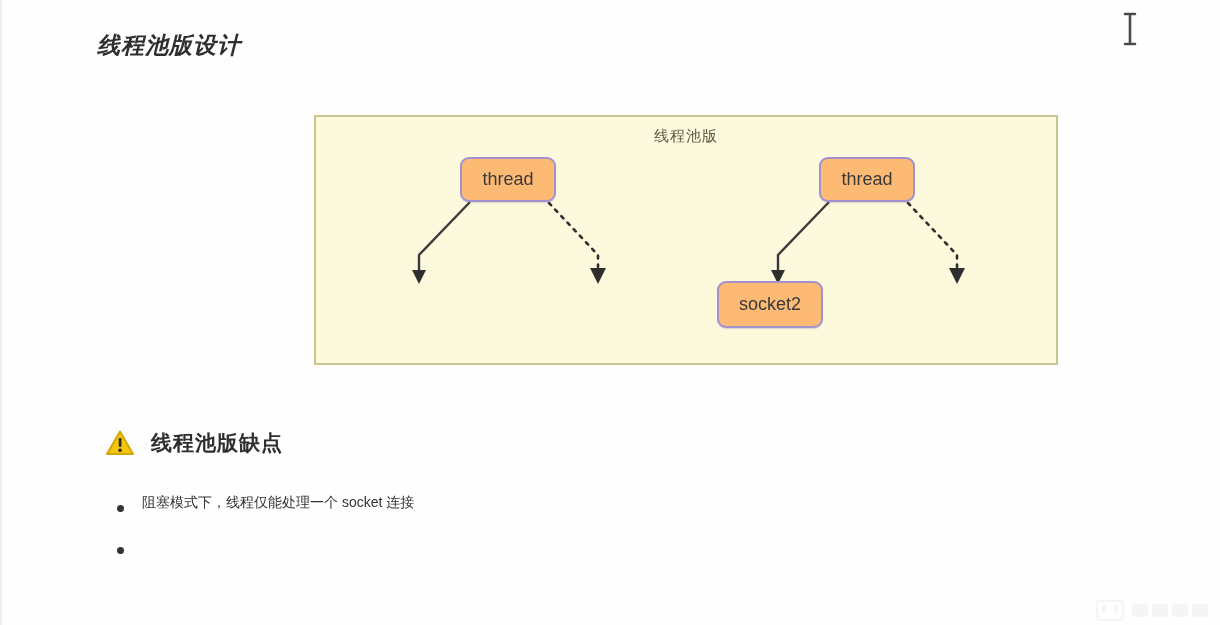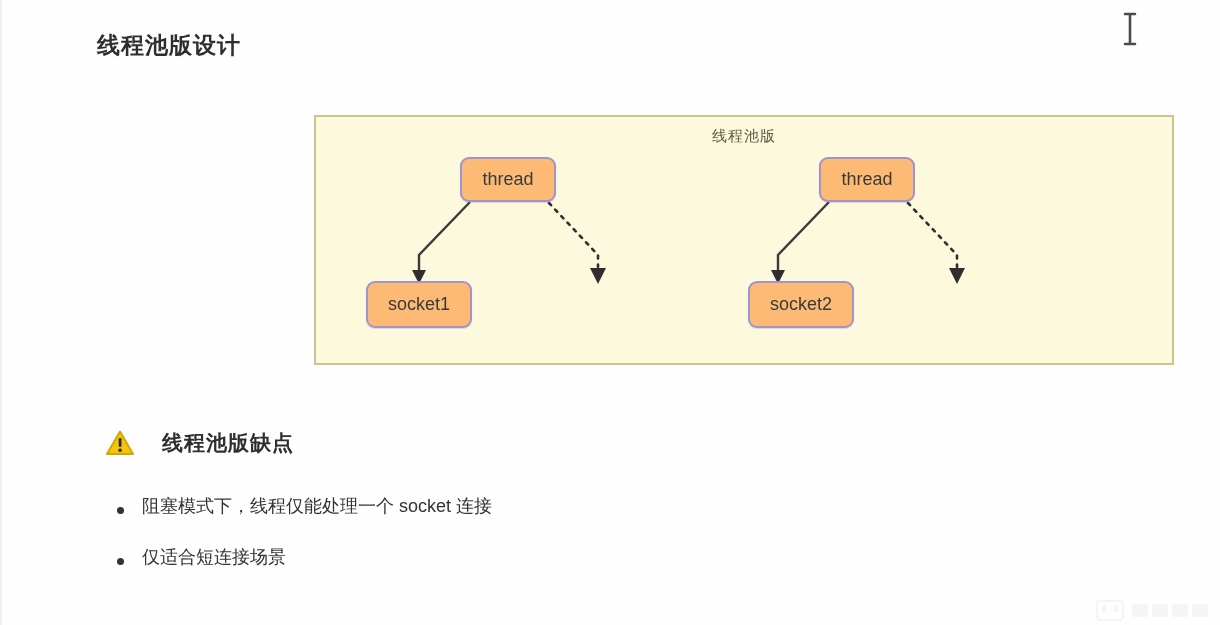--- a/index.html
+++ b/index.html
@@ -17,32 +17,33 @@
     border-left: 2px solid #f0f0ef;
   }
   
   .page-title {
     position: absolute;
     left: 95px; top: 30px;
     font-size: 23px;
     font-weight: bold;
     color: #2e2e2e;
     letter-spacing: 1px;
+    font-style: italic;
   }
   
   .ibeam {
     position: absolute;
     left: 1118px; top: 10px;
     width: 20px; height: 38px;
   }
   
   .diagram-box {
     position: absolute;
     left: 312px; top: 115px;
-    width: 860px; height: 250px;
+    width: 744px; height: 250px;
     background: #fcf9dc;
     border: 2px solid #c9c58e;
     box-sizing: border-box;
   }
   .diagram-label {
     position: absolute;
     top: 10px; left: 0; right: 0;
     text-align: center;
     font-size: 15px;
     color: #5b5b45;
@@ -60,54 +61,54 @@
     align-items: center;
     justify-content: center;
     box-shadow: 0 1px 1px rgba(120,110,160,0.25);
   }
   .node.thread { width: 96px;  height: 45px; top: 40px; }
   .node.socket { width: 106px; height: 47px; top: 164px; }
   #thread-1 { left: 144px; }
   #thread-2 { left: 503px; }
   #socket-1 { left: 50px;  }
   #socket-3 { left: 229px; }
-  #socket-2 { left: 432px; }
+  #socket-2 { left: 401px; }
   #socket-4 { left: 589px; }
   .edges-svg {
     position: absolute;
     left: 0; top: 0;
     width: 750px; height: 250px;
     pointer-events: none;
   }
   
   .warning-row {
     position: absolute;
     left: 103px; top: 429px;
     display: flex;
     align-items: center;
-    gap: 27px;
+    gap: 16px;
   }
   .warning-icon { width: 30px; height: 28px; }
   .warning-heading {
     font-size: 21px;
     font-weight: bold;
     color: #2e2e2e;
     letter-spacing: 1px;
   }
   
   .bullet-list {
     position: absolute;
     left: 115px; top: 494px;
     width: 700px;
   }
   .bullet-item {
     display: flex;
-    align-items: center;
+    align-items: flex-end;
     margin-bottom: 27px;
-    font-size: 18px;
+    font-size: 14px;
     color: #333333;
   }
   .bullet-dot {
     width: 7px; height: 7px;
     border-radius: 50%;
     background: #333333;
     margin: 8px 18px 0 0;
     flex: 0 0 auto;
   }
   
@@ -171,41 +172,39 @@
 
       <path d="M513 85 L462 138 L462 153" fill="none" stroke="#3a3a3a" stroke-width="2.4"></path>
       <polygon points="455,153 469,153 462,167" fill="#2f2f2f"></polygon>
 
       <path d="M592 86 L641 138 L641 150" fill="none" stroke="#2f2f2f" stroke-width="2.6" stroke-dasharray="3 6" stroke-linecap="round"></path>
       <polygon points="633,151 649,151 641,167" fill="#2f2f2f"></polygon>
     </svg>
 
     <div id="thread-1" class="node thread">thread</div>
     <div id="thread-2" class="node thread">thread</div>
-    <div id="socket-1" class="node socket">socket1</div>
     <div id="socket-2" class="node socket">socket2</div>
   </div>
 
   <div class="warning-row">
     <svg class="warning-icon" viewBox="0 0 30 28">
       <path d="M15 2.5 L28 25 L2 25 Z" fill="#f6c60a" stroke="#d2a607" stroke-width="2" stroke-linejoin="round"></path>
       <rect x="13.7" y="9" width="2.8" height="9" rx="1.3" fill="#2f2f2f"></rect>
       <circle cx="15.1" cy="21.3" r="1.8" fill="#2f2f2f"></circle>
     </svg>
     <div class="warning-heading">线程池版缺点</div>
   </div>
 
   <div class="bullet-list">
     <div class="bullet-item">
       <span class="bullet-dot"></span>
       <span>阻塞模式下，线程仅能处理一个 socket 连接</span>
     </div>
     <div class="bullet-item">
       <span class="bullet-dot"></span>
-      <span>仅适合短连接场景</span>
     </div>
   </div>
 
   <div class="watermark">
     <span class="wm-tv"></span>
     <span class="wm-blocks">
       <span></span>
         <span></span>
         <span></span>
         <span></span>

